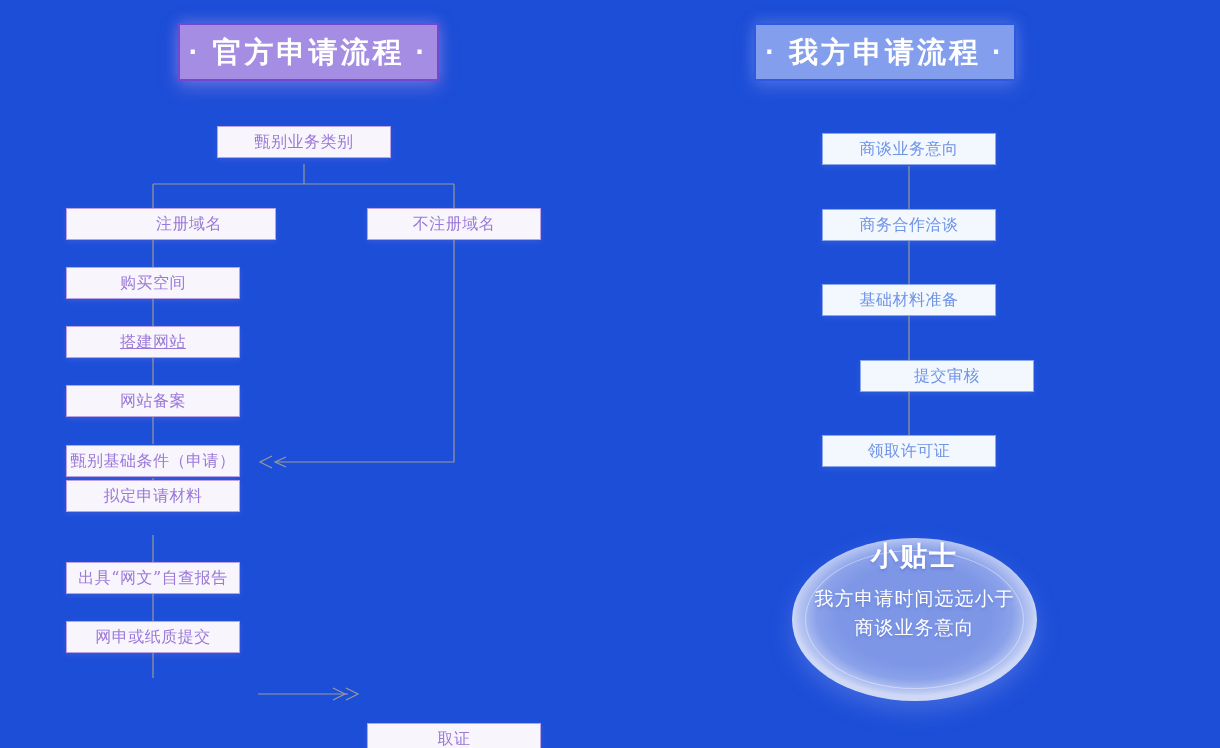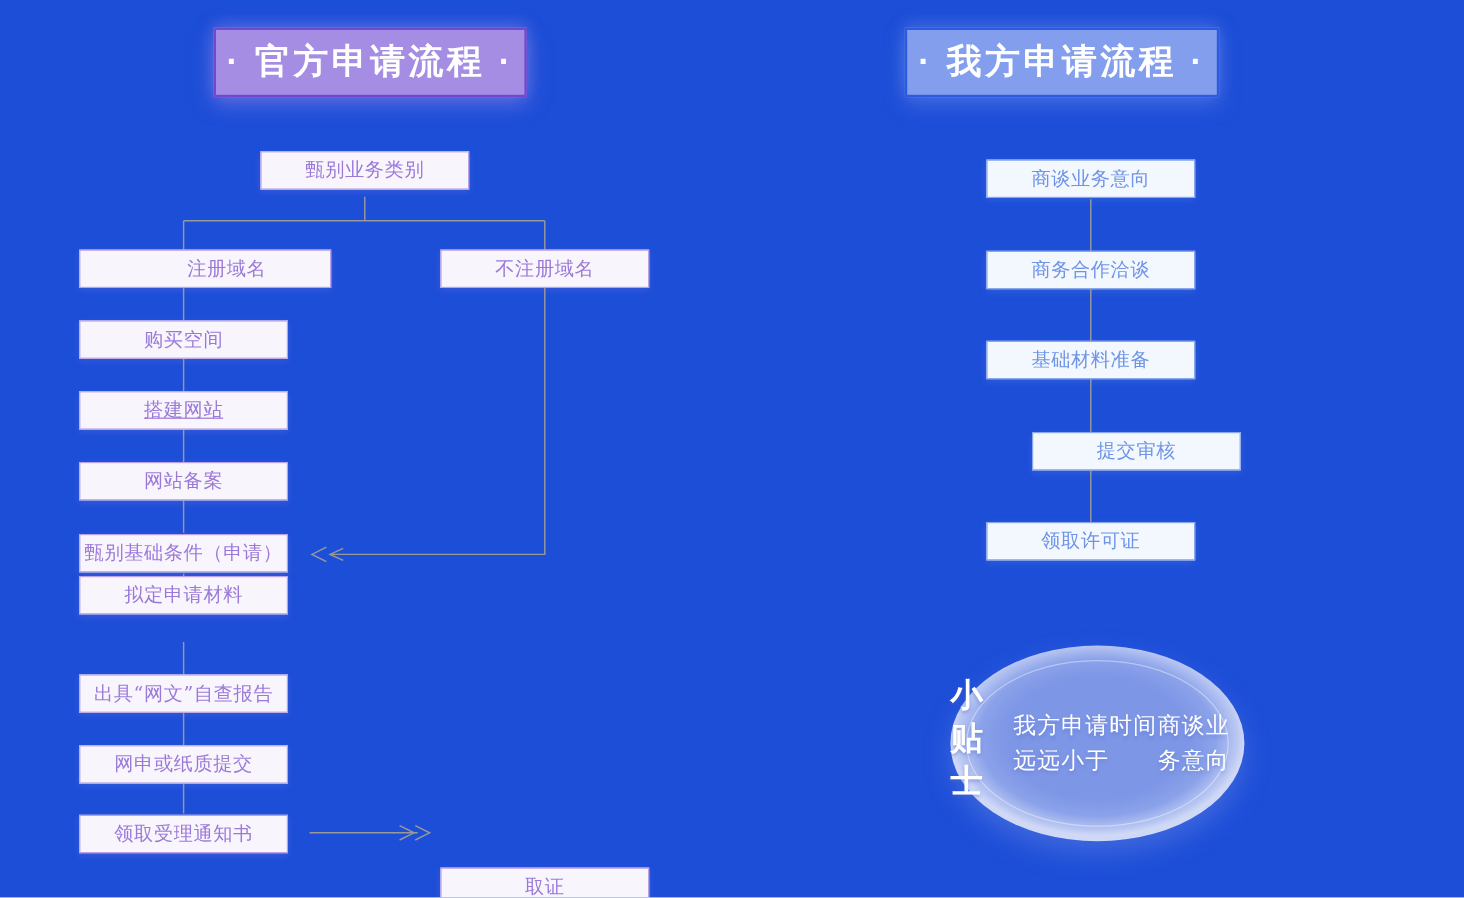--- a/index.html
+++ b/index.html
@@ -59,21 +59,21 @@
   }
 
   
   .tip-ellipse{
     position:absolute;z-index:2;
     left:792px;top:538px;width:245px;height:163px;
     border-radius:50%;
     background:radial-gradient(ellipse 50% 50% at 50% 47%,
       #7d96e6 0%, #7d96e6 62%, #8ba2ea 80%, #b9c7f2 95%, #cfd9f6 100%);
     box-shadow:0 10px 22px rgba(130,155,235,0.35);
-    display:flex;flex-direction:row;align-items:center;
+    display:flex;flex-direction:column;align-items:center;
     color:#ffffff;
     font-family:Liberation Serif, serif;
   }
   .tip-ellipse::before{
     content:"";
     position:absolute;left:13px;top:12px;right:13px;bottom:12px;
     border:1px solid rgba(255,255,255,0.4);
     border-radius:50%;
     pointer-events:none;
   }
@@ -133,21 +133,20 @@
   <div class="step purple" style="left:217px;top:126px;">甄别业务类别</div>
   <div class="step purple" style="left:66px;top:208px;padding-left:36px;">注册域名</div>
   <div class="step purple" style="left:367px;top:208px;">不注册域名</div>
   <div class="step purple" style="left:66px;top:267px;">购买空间</div>
   <div class="step purple" style="left:66px;top:326px;text-decoration:underline;">搭建网站</div>
   <div class="step purple" style="left:66px;top:385px;">网站备案</div>
   <div class="step purple" style="left:66px;top:445px;">甄别基础条件（申请）</div>
   <div class="step purple" style="left:66px;top:480px;">拟定申请材料</div>
   <div class="step purple" style="left:66px;top:562px;">出具“网文”自查报告</div>
   <div class="step purple" style="left:66px;top:621px;text-align:center;">网申或纸质提交</div>
-  <div class="step purple" style="left:66px;top:679px;">领取受理通知书</div>
   <div class="step purple" style="left:367px;top:679px;margin-top:44px;">取证</div>
 
   <div class="step blue" style="left:822px;top:133px;">商谈业务意向</div>
   <div class="step blue" style="left:822px;top:209px;">商务合作洽谈</div>
   <div class="step blue" style="left:822px;top:284px;">基础材料准备</div>
   <div class="step blue" style="left:860px;top:360px;">提交审核</div>
   <div class="step blue" style="left:822px;top:435px;">领取许可证</div>
 
   <div class="tip-ellipse">
     <div class="tip-title">小贴士</div>

